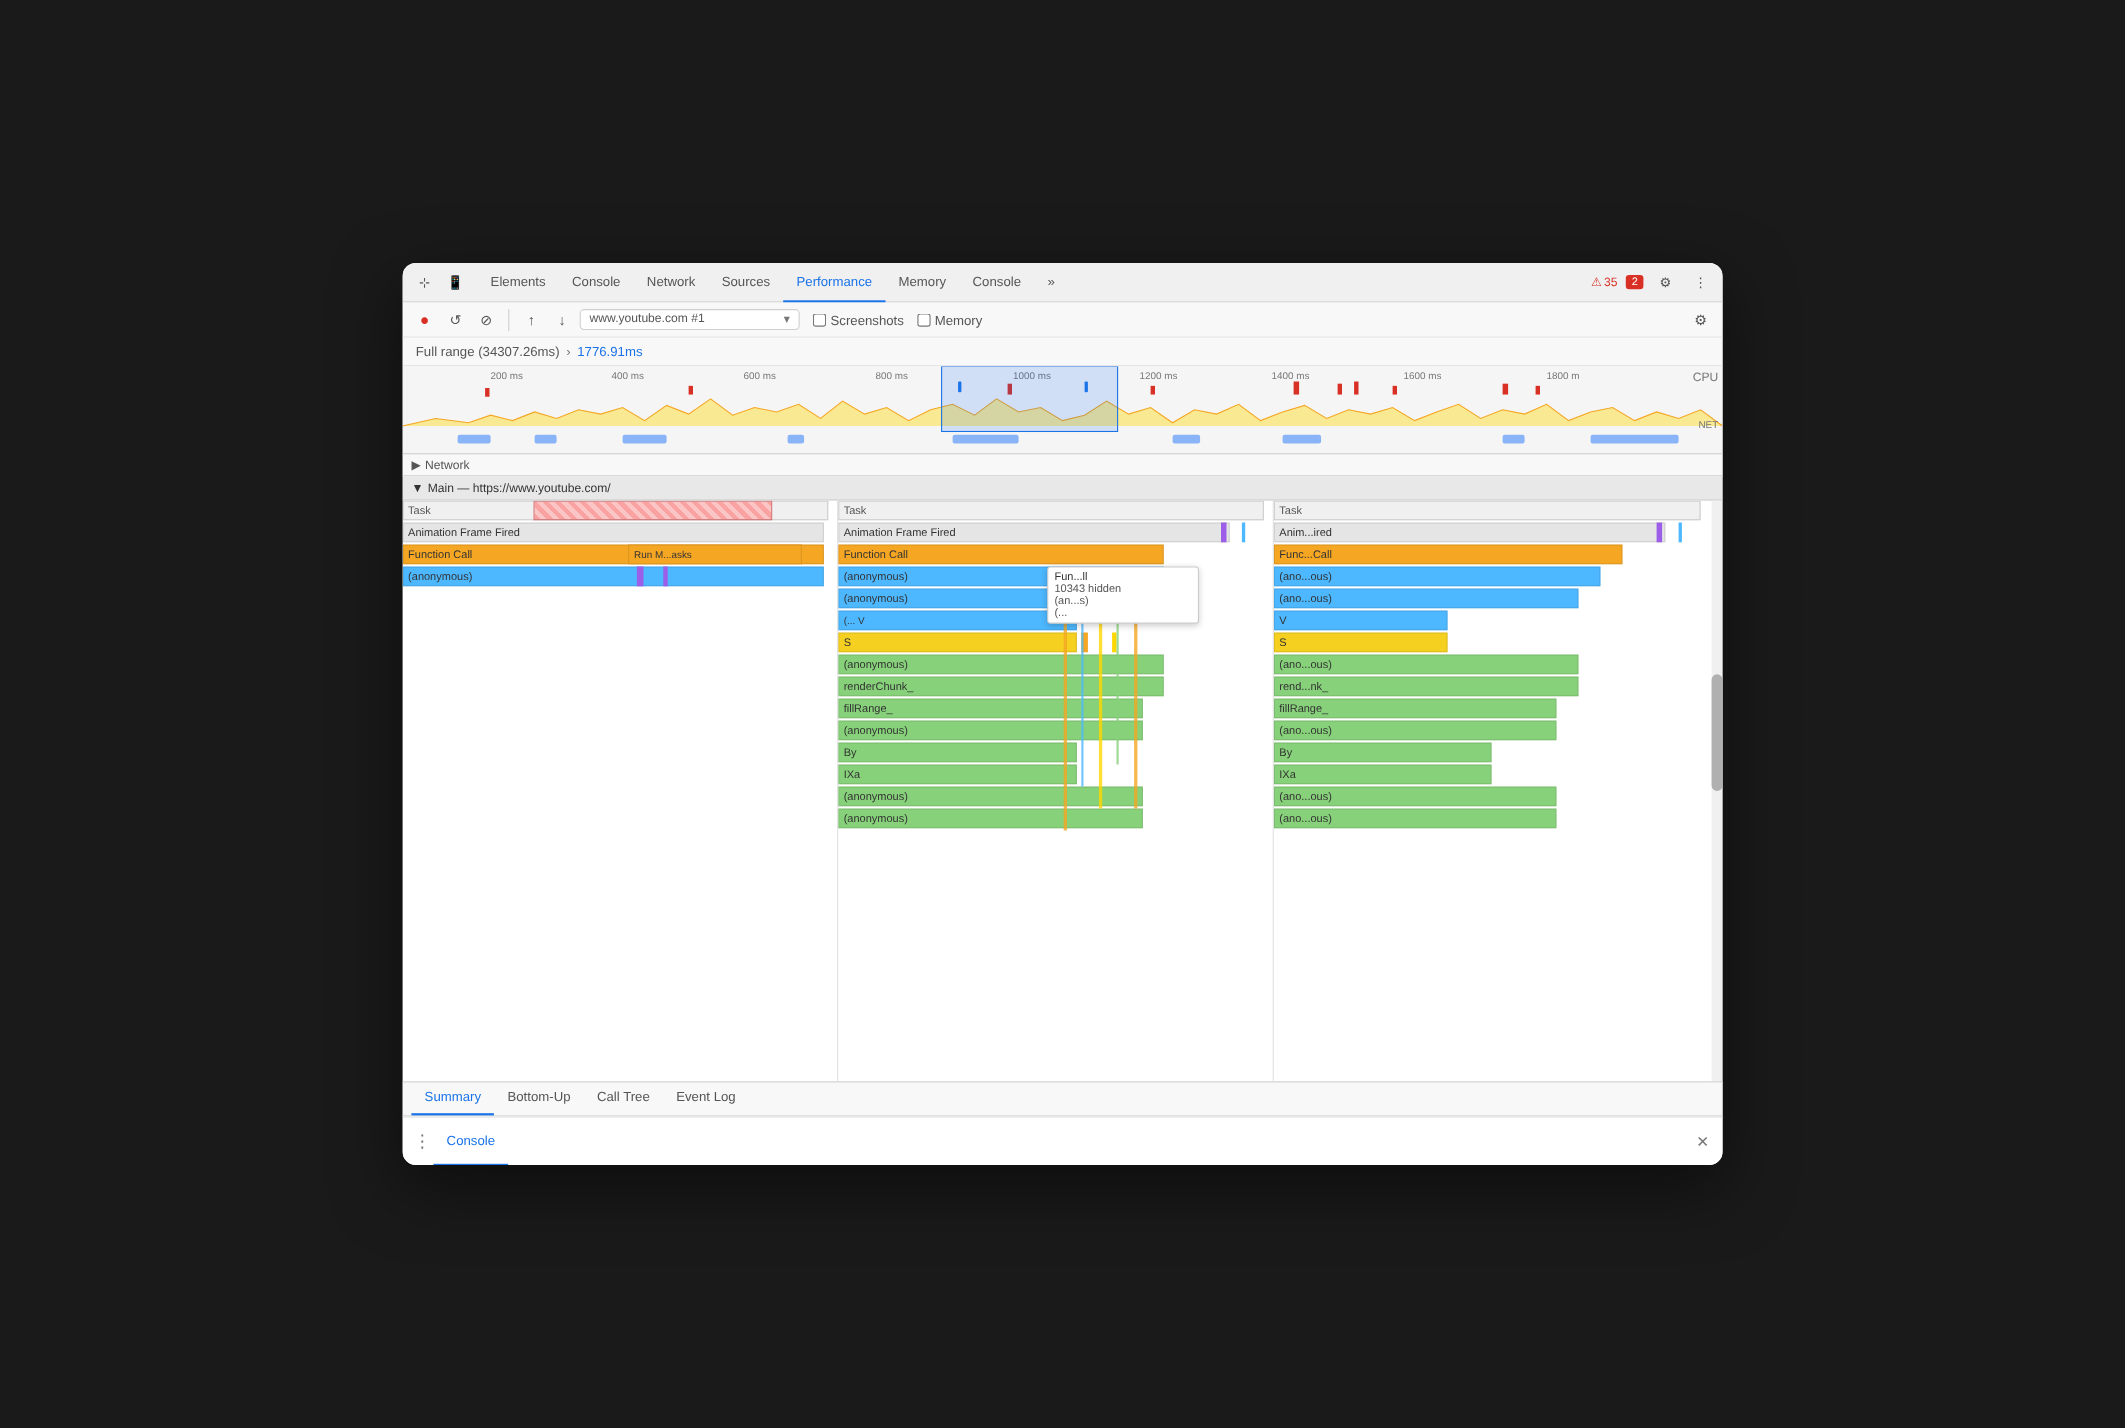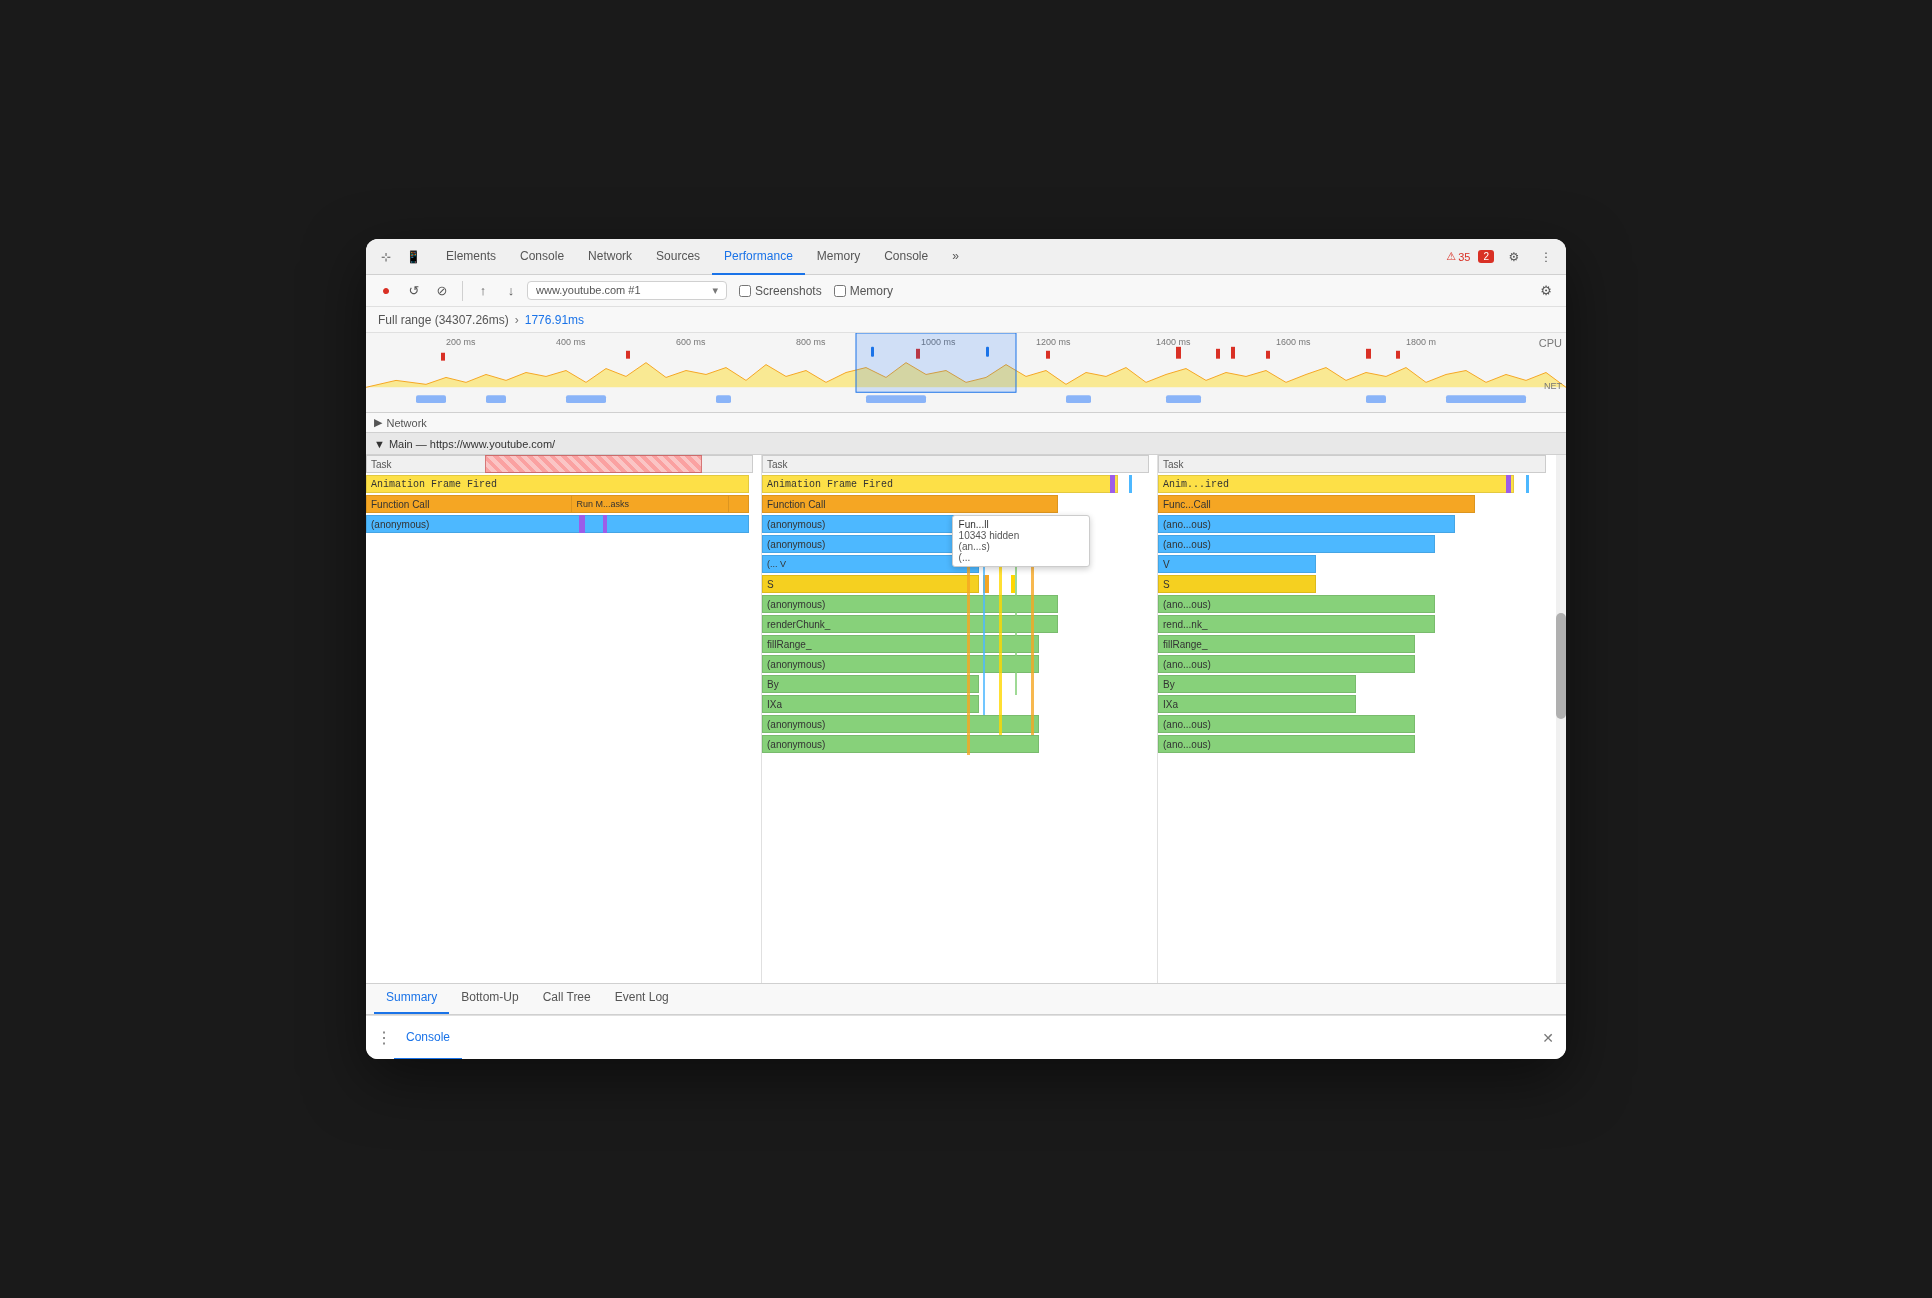--- a/index.html
+++ b/index.html
@@ -244,21 +244,21 @@
       display: flex;
       align-items: center;
       padding: 0 4px;
       font-size: 10px;
       font-weight: 500;
       white-space: nowrap;
       overflow: hidden;
       border: 1px solid rgba(0,0,0,0.1);
     }
     .task-bar { background: #f0f0f0; color: #555; border-color: #ccc; }
-    .animation-bar { background: #fde047; color: #333; font-family: Liberation Mono, monospace; }
+    .animation-bar { background: #e5e5e5; color: #333; }
     .function-bar { background: #f5a623; color: #333; }
     .anonymous-bar { background: #4db8ff; color: #333; }
     .green-bar { background: #87d17a; color: #333; }
     .yellow-bar { background: #f5d020; color: #333; }
     .red-striped {
       background: repeating-linear-gradient(
         45deg,
         #ff8080,
         #ff8080 4px,
         #ffb3b3 4px,

